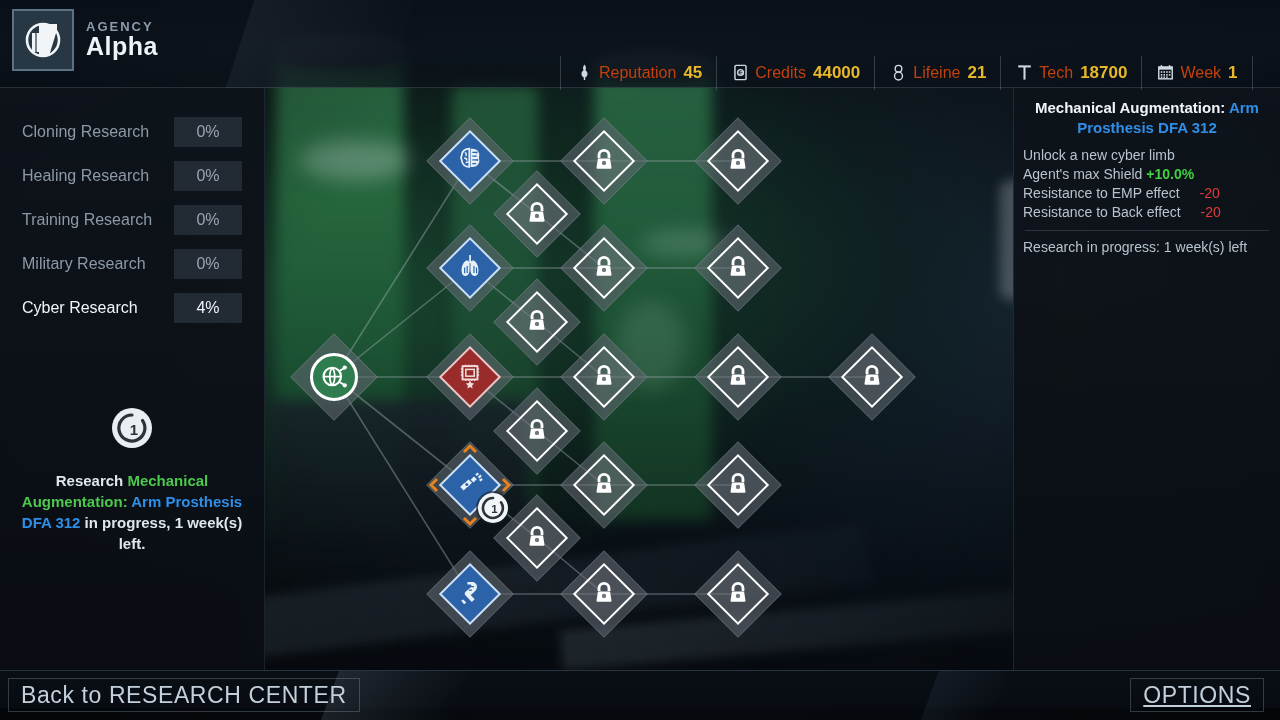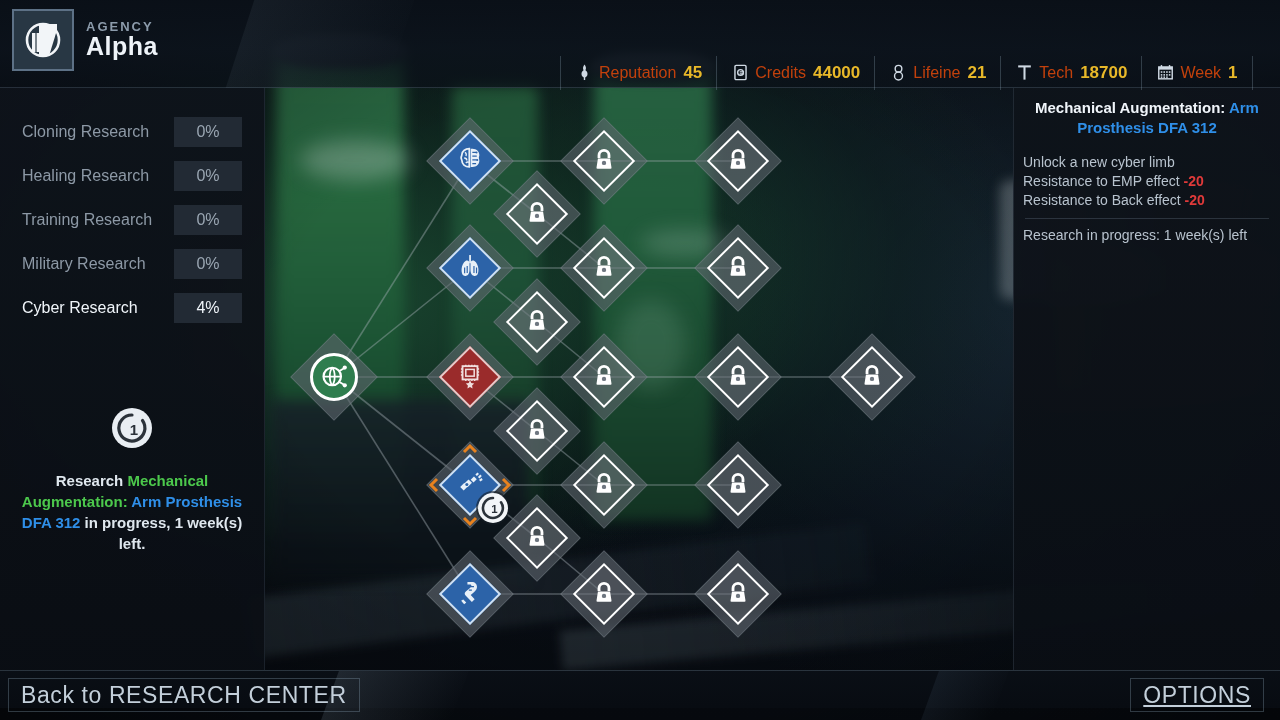--- a/index.html
+++ b/index.html
@@ -125,24 +125,24 @@
   .selBracket { position:absolute; width:84px; height:84px; transform:translate(-50%,-50%); pointer-events:none; }
   .nodeBadge { position:absolute; width:30px; height:30px; border-radius:50%; background:#f2f5f8;
     transform:translate(-50%,-50%); display:flex; align-items:center; justify-content:center;
     box-shadow:0 0 0 2px rgba(20,28,36,.6); }
 
   
   #rightPanel { position:absolute; left:1013px; top:88px; width:267px; height:582px;
     background:linear-gradient(180deg, rgba(14,19,26,.97), rgba(10,14,20,.97)); z-index:20;
     border-left:1px solid rgba(120,145,165,.18); padding:10px 9px; }
   #infoTitle { text-align:center; font-size:15px; font-weight:700; line-height:20px; color:#f0f5fa; }
-  #infoDesc { margin-top:16px; font-size:14px; color:#b8c3ce; }
+  #infoDesc { margin-top:9px; font-size:14px; color:#b8c3ce; }
   .infoLine { font-size:14px; color:#b8c3ce; margin-top:3px; }
   .vGreen { color:#3fd13f; font-weight:600; }
-  .vRed { color:#e03a3a; font-weight:700; }
+  .vRed { color:#e03a3a; font-weight:400;margin-left:16px; }
   #infoSep { margin:10px 2px 8px 2px; height:1px; background:rgba(150,170,190,.22); }
   #infoProgress { font-size:14px; color:#b8c3ce; }
 
   
   #bottomBar { position:absolute; left:0; top:670px; width:1280px; height:38px; z-index:30; }
   .bbBack { position:absolute; inset:0;
     background:linear-gradient(180deg, rgba(10,15,22,.93), rgba(8,12,18,.96)); }
   .bbTopRule { position:absolute; left:0; top:0; width:1280px; height:1px; background:rgba(140,165,185,.25); }
   .bbDiag { position:absolute; left:330px; top:1px; width:130px; height:49px;
     background:linear-gradient(100deg, rgba(150,170,185,.16), rgba(150,170,185,0)); transform:skewX(-20deg); }
@@ -549,20 +549,21 @@
       </div>
     </div>
 </div>
 
 <div id="rightPanel">
   <div id="infoTitle">
     <span>Mechanical Augmentation: </span><span class="cBlue">Arm Prosthesis DFA 312</span>
   </div>
   <div id="infoDesc">Unlock a new cyber limb</div>
   <div id="infoEffects">
+      <div class="infoLine"><span>Agent's max Shield </span><span class="vGreen">+10.0%</span></div>
       <div class="infoLine"><span>Resistance to EMP effect </span><span class="vRed">-20</span></div>
       <div class="infoLine"><span>Resistance to Back effect </span><span class="vRed">-20</span></div>
     </div>
   <div id="infoSep"></div>
   <div id="infoProgress">Research in progress: 1 week(s) left</div>
 </div>
 
 <div id="bottomBar">
   <div class="bbBack"></div>
   <div class="bbTopRule"></div>

